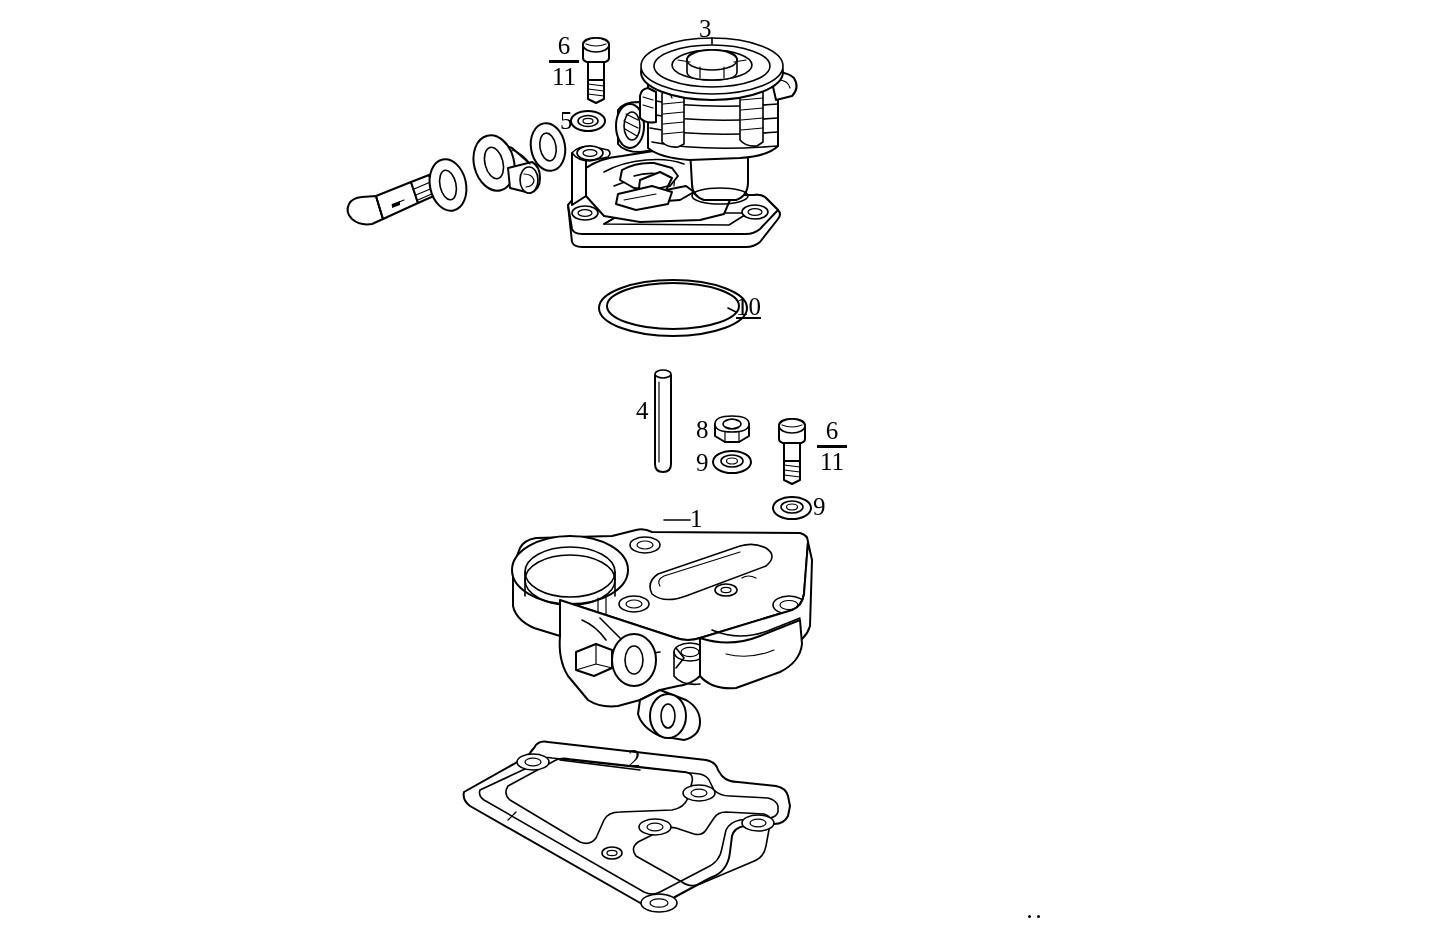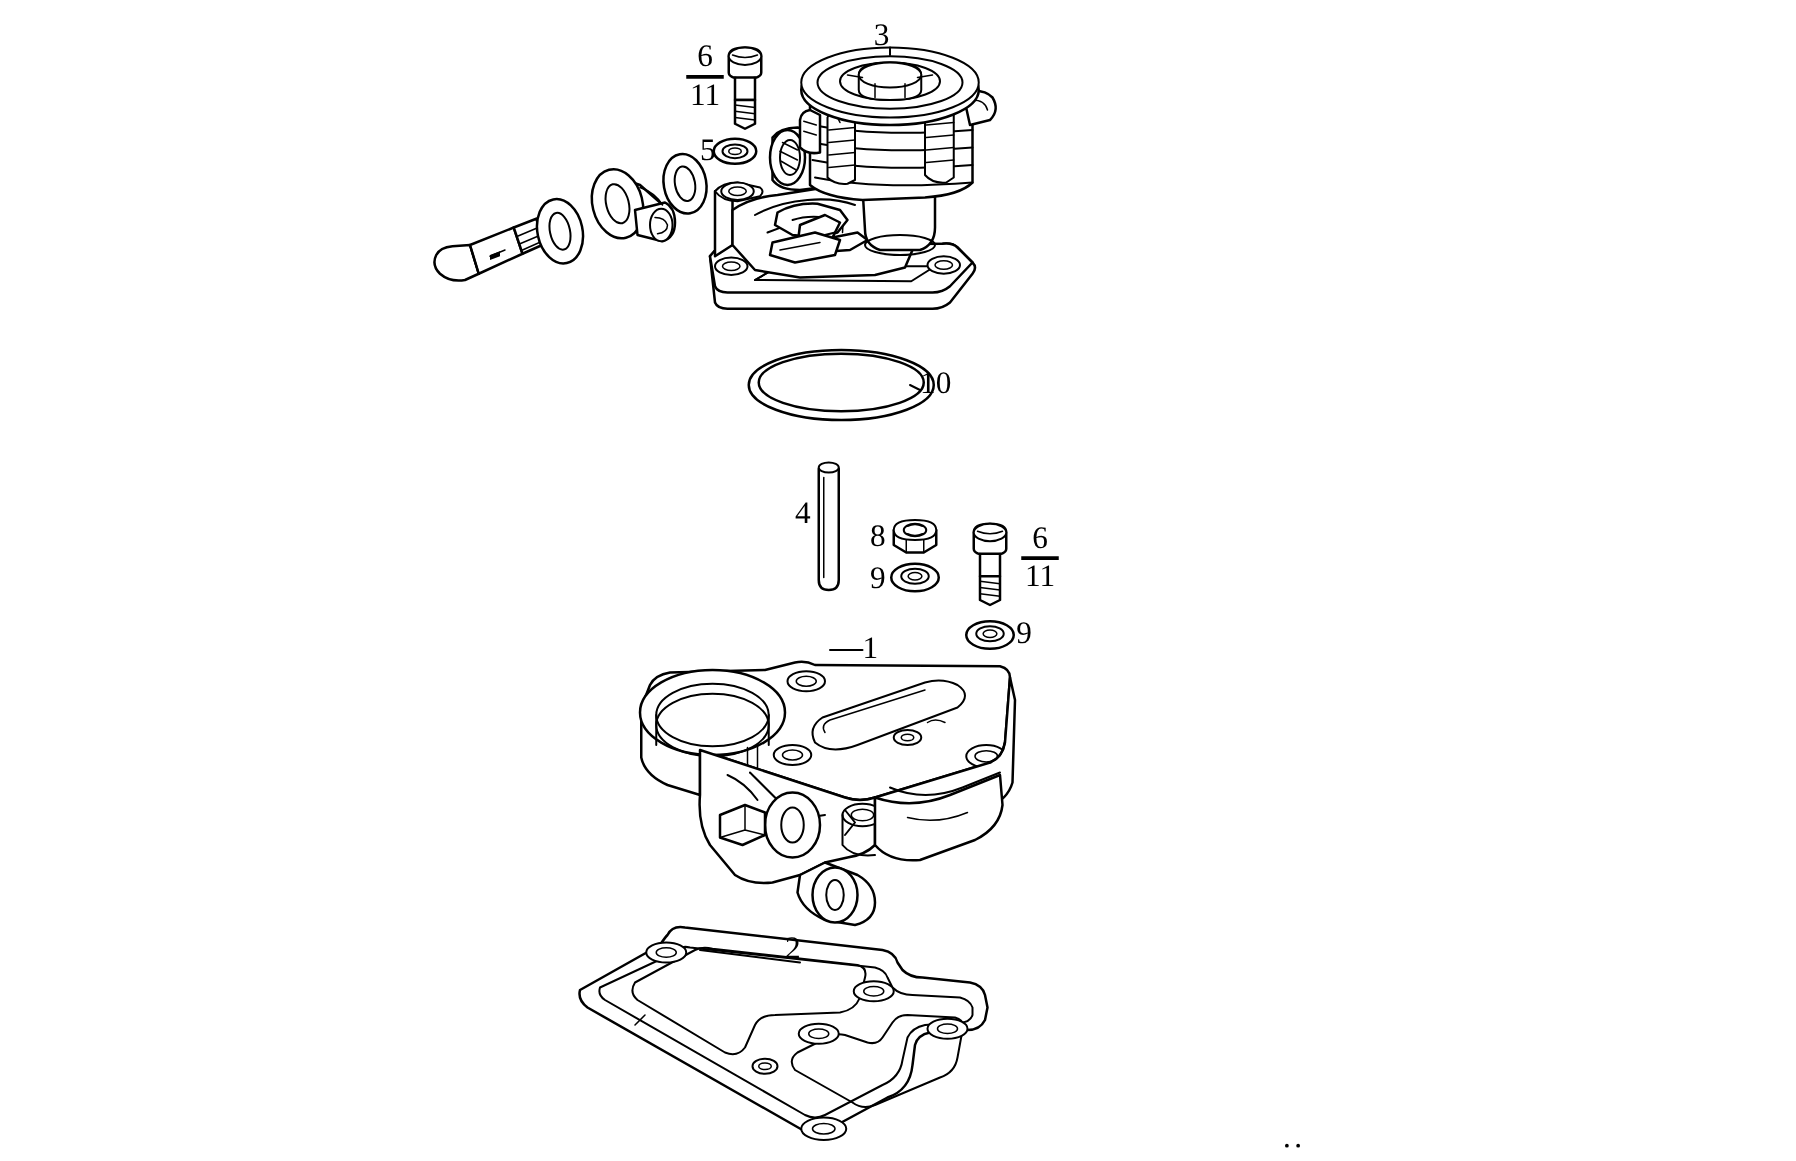--- a/index.html
+++ b/index.html
@@ -412,21 +412,21 @@
   <div class="callout" style="left:699px; top:16px;">3</div>
 
   <div class="frac" style="left:549px; top:33px; width:30px;">
     <span class="num">6</span>
     <span class="bar"></span>
     <span class="den">11</span>
   </div>
 
   <div class="callout" style="left:560px; top:108px;">5</div>
 
-  <div class="callout" style="left:736px; top:294px;">10</div>
+  <div class="callout" style="left:736px; top:294px;text-decoration:underline;">10</div>
 
   <div class="callout" style="left:636px; top:398px;">4</div>
 
   <div class="callout" style="left:696px; top:417px;">8</div>
 
   <div class="callout" style="left:696px; top:450px;">9</div>
 
   <div class="frac" style="left:817px; top:418px; width:30px;">
     <span class="num">6</span>
     <span class="bar"></span>

